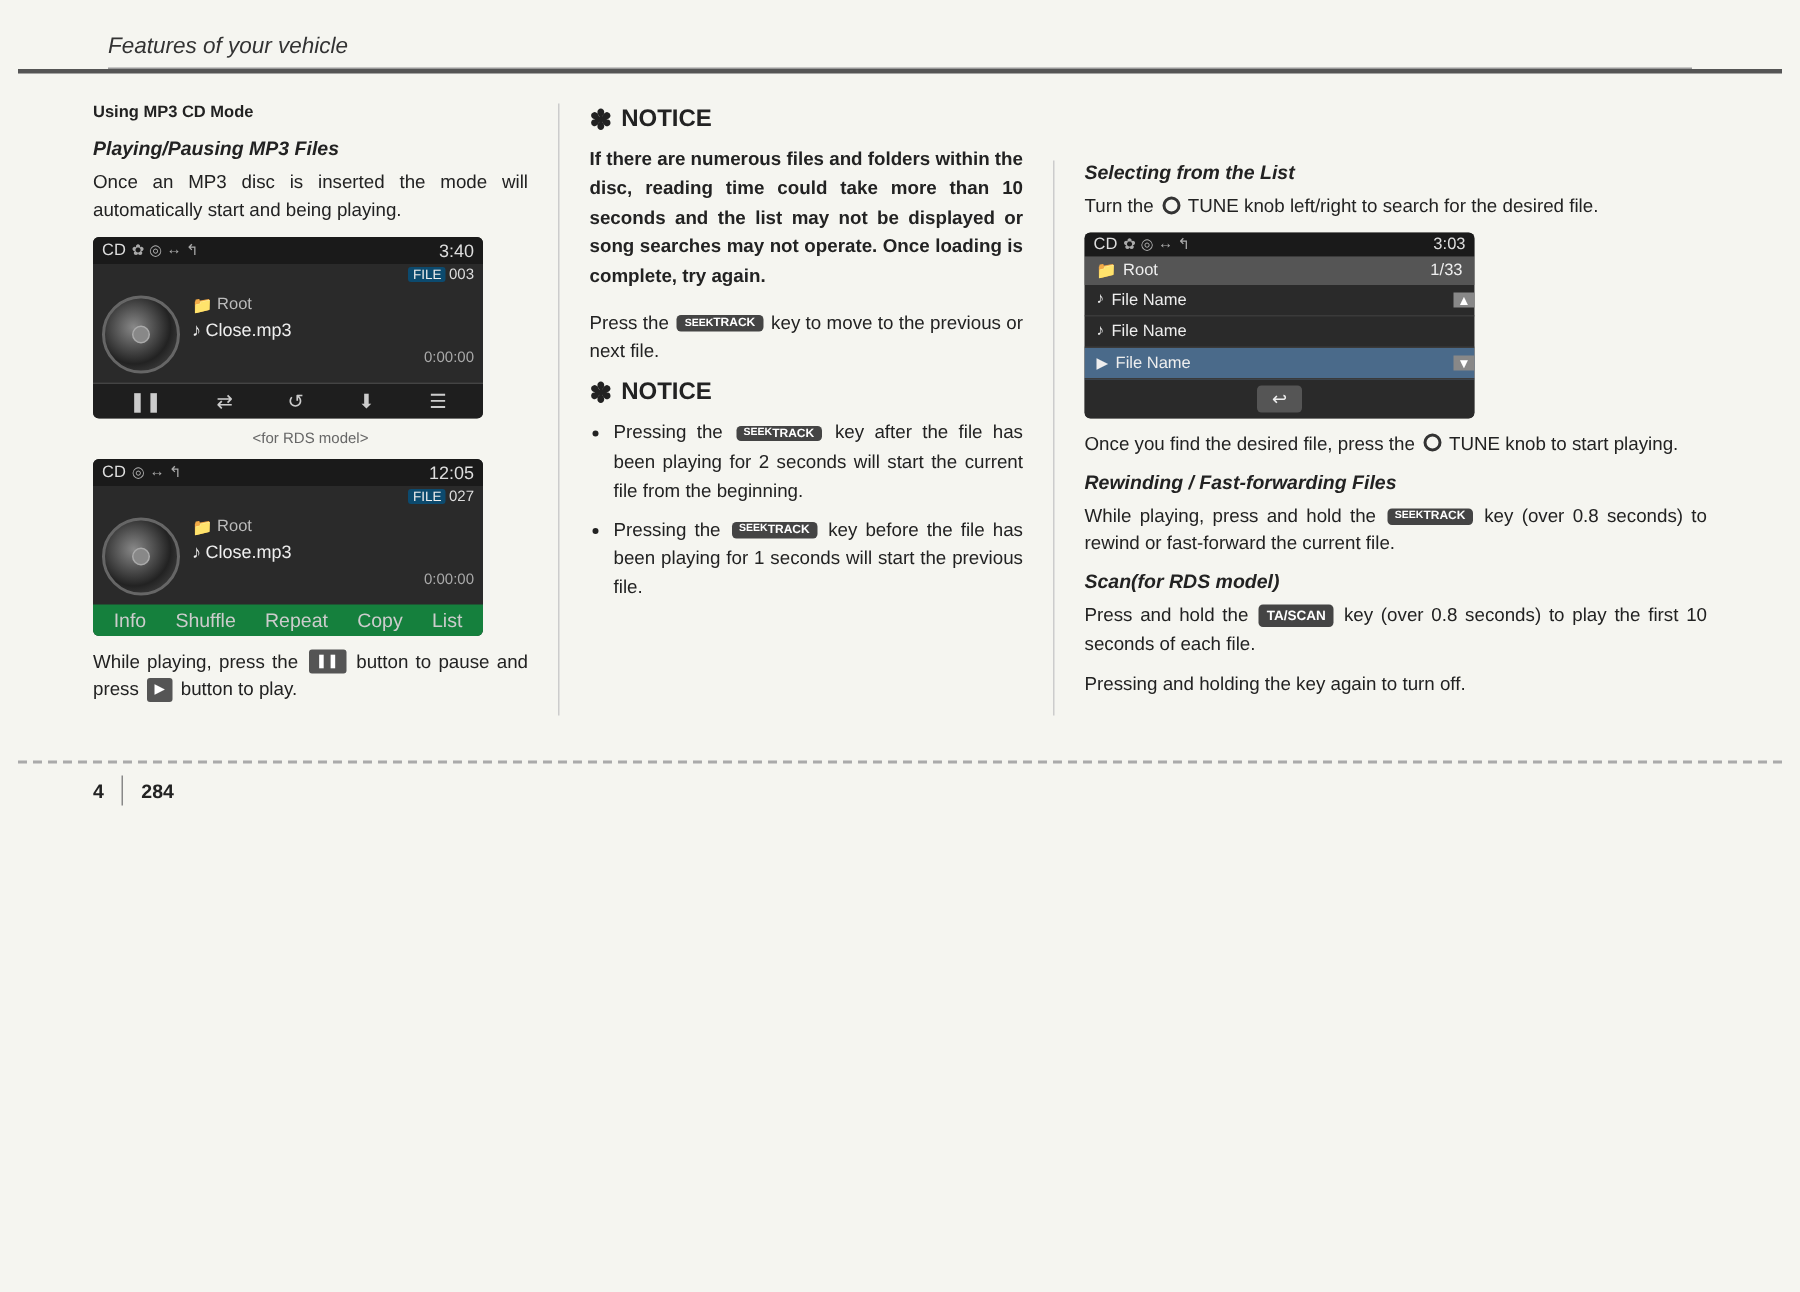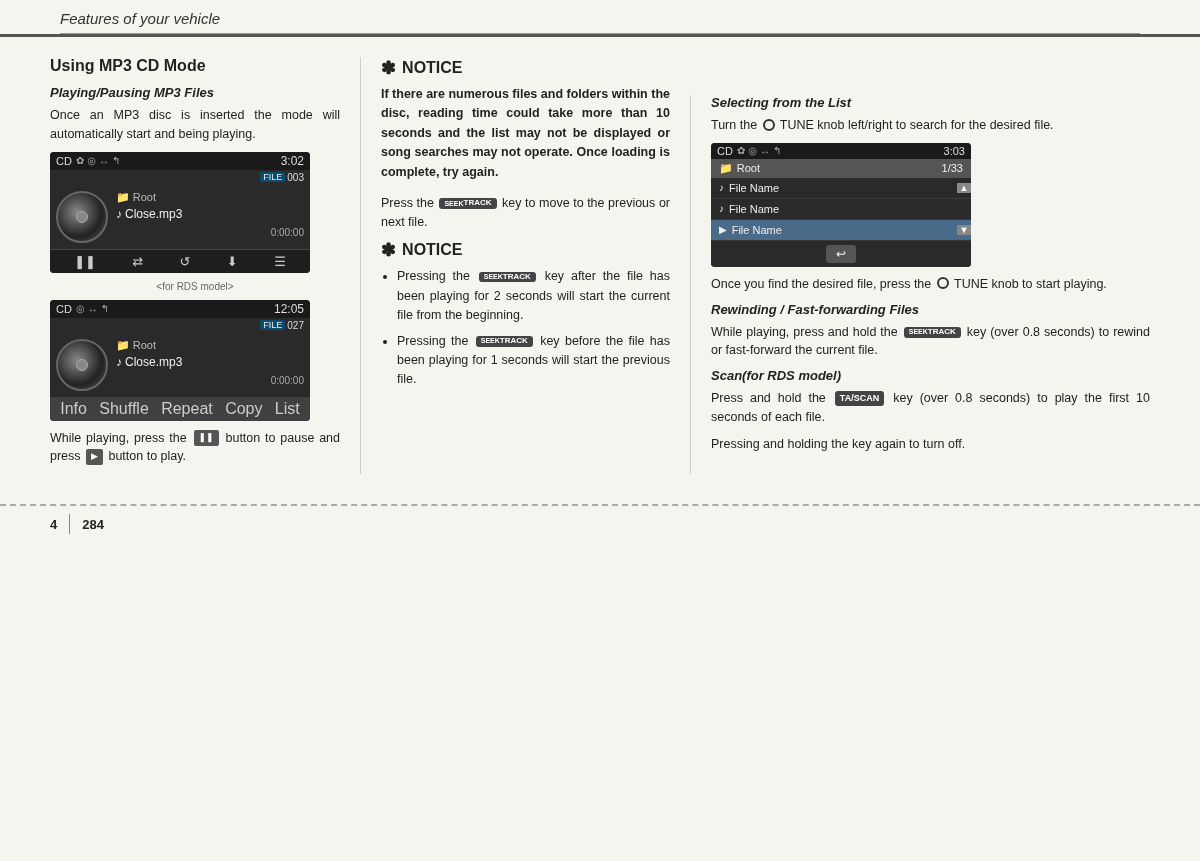--- a/index.html
+++ b/index.html
@@ -8,21 +8,21 @@
       background: #f5f5f0;
       width: 1200px;
       min-height: 861px;
       color: #222;
       font-size: 13px;
     }
     .page {
       width: 1200px;
       min-height: 861px;
       background: #f5f5f0;
-      padding: 0;
+      padding: 12px;
       position: relative;
     }
     
     .header {
       padding: 10px 60px 0 60px;
       border-bottom: 3px solid #555;
       margin-bottom: 0;
     }
     .header-title {
       font-style: italic;
@@ -51,21 +51,21 @@
     }
     .col-right {
       flex: 1;
       padding-left: 20px;
       border-left: 1px solid #ccc;
       margin-top: 38px;
     }
 
     
     .section-title {
-      font-size: 16px;
+      font-size: 11px;
       font-weight: bold;
       margin-bottom: 10px;
     }
     .subsection-title {
       font-style: italic;
       font-weight: bold;
       font-size: 13px;
       margin-bottom: 6px;
       color: #222;
     }
@@ -155,23 +155,23 @@
     }
     .cd-ctrl {
       color: #ccc;
       font-size: 13px;
       cursor: pointer;
     }
     .cd-bottom-bar {
       display: flex;
       justify-content: space-around;
       padding: 3px 4px;
-      background: #404040;
+      background: #15803d;
       color: #ccc;
-      font-size: 16px;
+      font-size: 13px;
     }
     .file-tag {
       background: #0c4a6e;
       color: #eee;
       font-size: 9px;
       padding: 0 3px;
       border-radius: 2px;
     }
     .cd-label-small {
       text-align: center;
@@ -390,21 +390,21 @@
         <div class="cd-topbar">
           <div class="cd-topbar-left">
             <span>CD</span>
             <div class="cd-icons">
               <span>✿</span>
               <span>◎</span>
               <span>↔</span>
               <span>↰</span>
             </div>
           </div>
-          <div class="cd-topbar-right">3:02</div>
+          <div class="cd-topbar-right">3:40</div>
         </div>
         <div style="display:flex; justify-content:flex-end; padding: 2px 6px; background:#2a2a2a;">
           <span style="display:flex;gap:2px;align-items:center;">
             <span class="file-tag">FILE</span>
             <span style="color:#ddd;font-size:10px;">003</span>
           </span>
         </div>
         <div class="cd-body">
           <div class="cd-disc">
             <div class="cd-disc-inner"></div>

